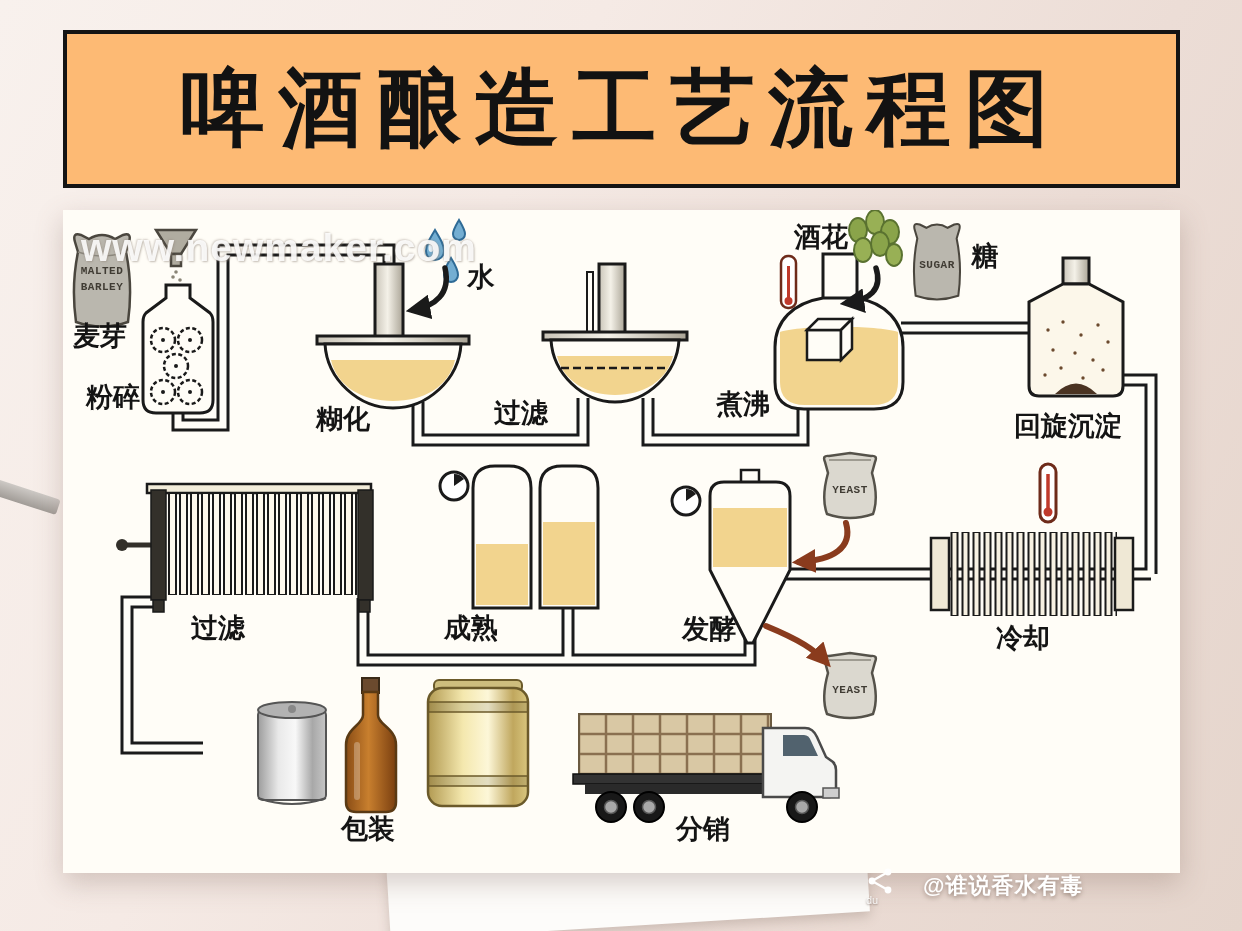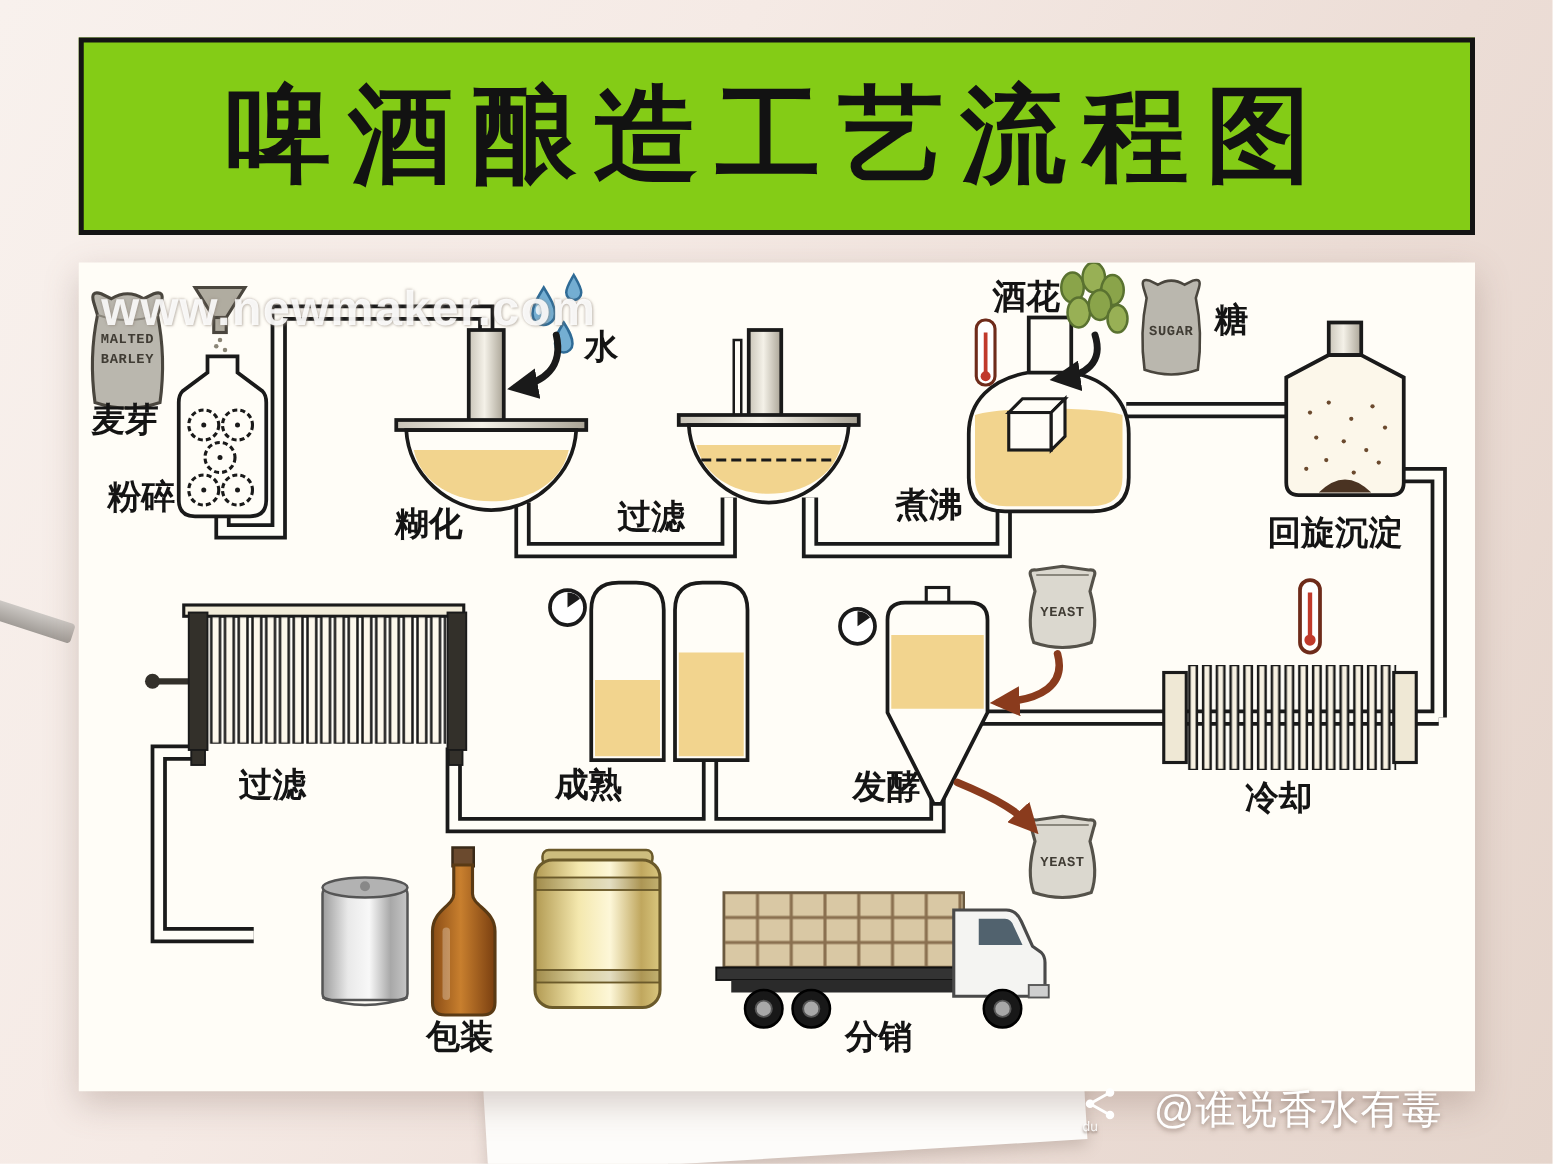--- a/index.html
+++ b/index.html
@@ -7,21 +7,21 @@
     width:1242px;height:931px;position:relative;overflow:hidden;
     background:linear-gradient(118deg,#f8f1ed 0%,#f5eae5 35%,#ecddd6 68%,#e5d5cc 100%);
     font-family:"Liberation Sans",sans-serif;
   }
   .pen{position:absolute;left:-14px;top:488px;width:74px;height:16px;border-radius:3px;
     background:linear-gradient(#cdc9c5,#a19c97);transform:rotate(18deg);z-index:0;}
   .paper{position:absolute;left:388px;top:848px;width:480px;height:78px;background:#fdfcfa;
     transform:rotate(-3.5deg);box-shadow:0 5px 12px rgba(120,100,90,.28);z-index:0;}
   .title-box{
     position:absolute;left:63px;top:30px;width:1117px;height:158px;box-sizing:border-box;
-    background:#84cc16;border:4px solid #141414;display:flex;align-items:center;justify-content:center;
+    background:#fdba74;border:4px solid #141414;display:flex;align-items:center;justify-content:center;
     z-index:2;
   }
   .title-text{
     margin:0;font-family:"Liberation Serif",serif;font-weight:900;font-size:84px;
     letter-spacing:14px;color:#121212;white-space:nowrap;
   }
   .card{
     position:absolute;left:63px;top:210px;width:1117px;height:663px;background:#fffdf7;
     box-shadow:0 10px 26px rgba(125,100,88,.30);z-index:1;overflow:hidden;
   }
@@ -30,21 +30,21 @@
     position:absolute;left:18px;top:16px;z-index:4;font-size:39px;font-weight:bold;
     color:rgba(255,255,255,.88);letter-spacing:1px;
     text-shadow:1px 1px 2px rgba(150,138,128,.55),-1px -1px 2px rgba(150,138,128,.35);
   }
   .credit{
     position:absolute;left:866px;top:866px;z-index:5;display:flex;align-items:center;gap:25px;color:#fff;
   }
   .credit-icon-wrap{position:relative;width:32px;height:40px;display:inline-block;}
   .credit-badge{position:absolute;left:0;bottom:0;font-size:11px;color:rgba(255,255,255,.9);
     text-shadow:0 1px 2px rgba(90,70,60,.6);}
-  .credit-handle{font-size:32px;font-weight:normal;text-shadow:0 2px 4px rgba(95,72,60,.55);letter-spacing:1px;}
+  .credit-handle{font-size:22px;font-weight:bold;text-shadow:0 2px 4px rgba(95,72,60,.55);letter-spacing:1px;}
   
   .pipeO{fill:none;stroke:#1a1a1a;stroke-width:13;stroke-linejoin:miter;}
   .pipeI{fill:none;stroke:#fffdf7;stroke-width:7;stroke-linejoin:miter;}
   .vessel{fill:#fffdf7;stroke:#1a1a1a;stroke-width:3;}
   .metal{fill:url(#metal);stroke:#1a1a1a;stroke-width:3;}
   .wort{fill:#f2d48e;stroke:none;}
   .labels text{font-family:"Liberation Sans",sans-serif;font-weight:700;font-size:27px;fill:#141414;text-anchor:middle;}
   .smallTxt{font-family:"Liberation Mono",monospace;font-weight:700;font-size:11px;fill:#403c34;
     text-anchor:middle;letter-spacing:.5px;}
   .arrowB{fill:none;stroke:#1a1a1a;stroke-width:5.5;stroke-linecap:round;marker-end:url(#ahB);}

